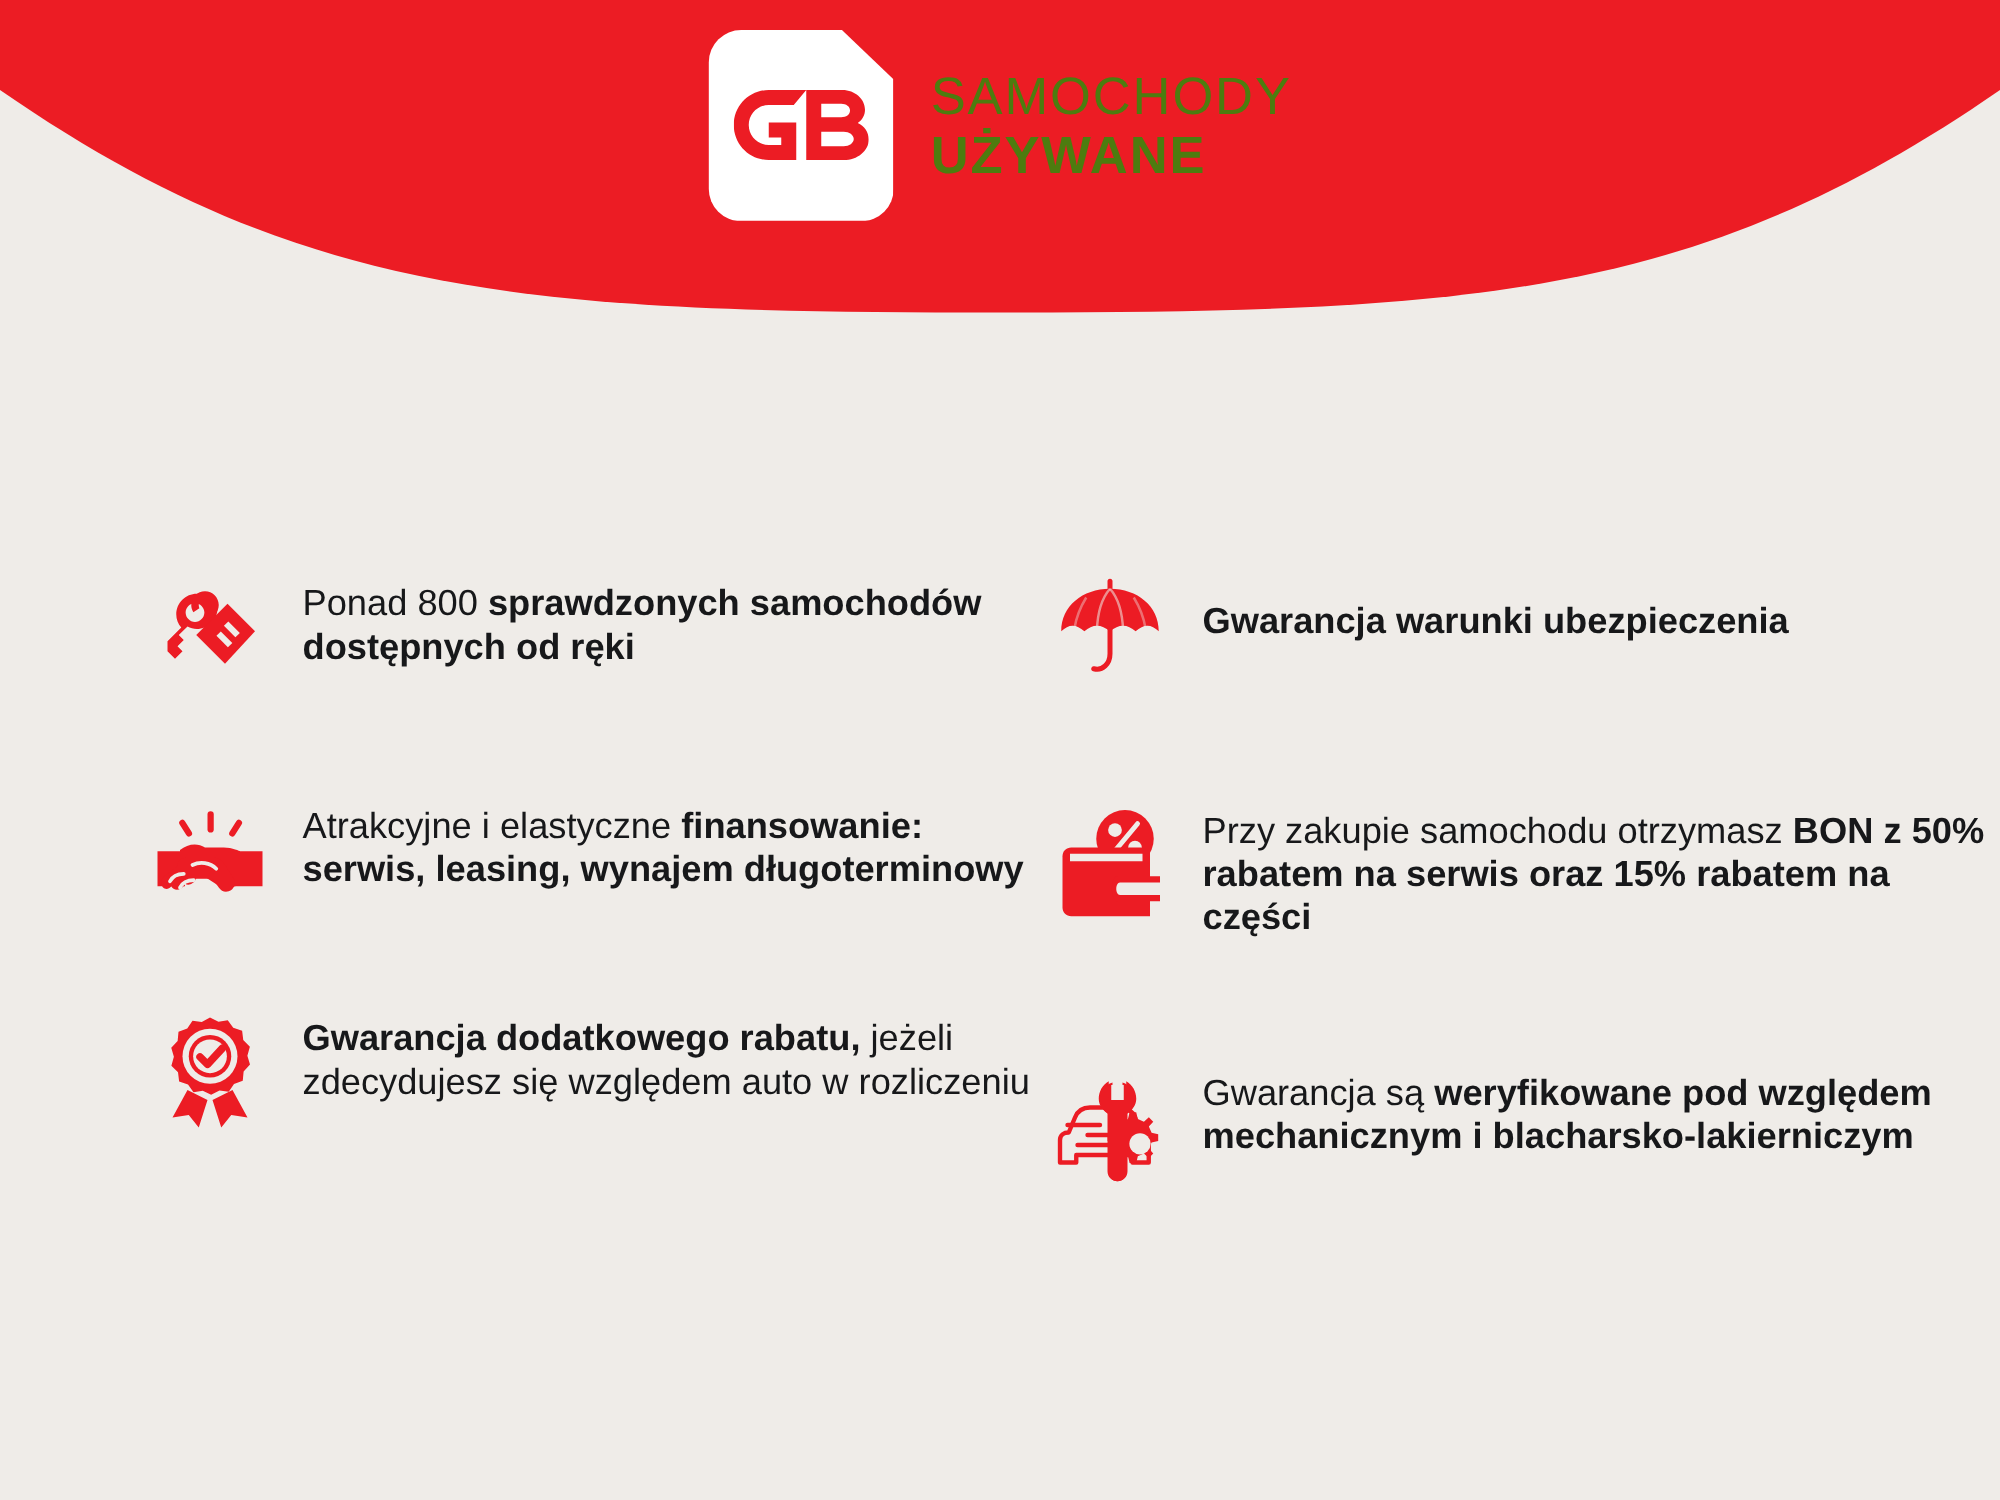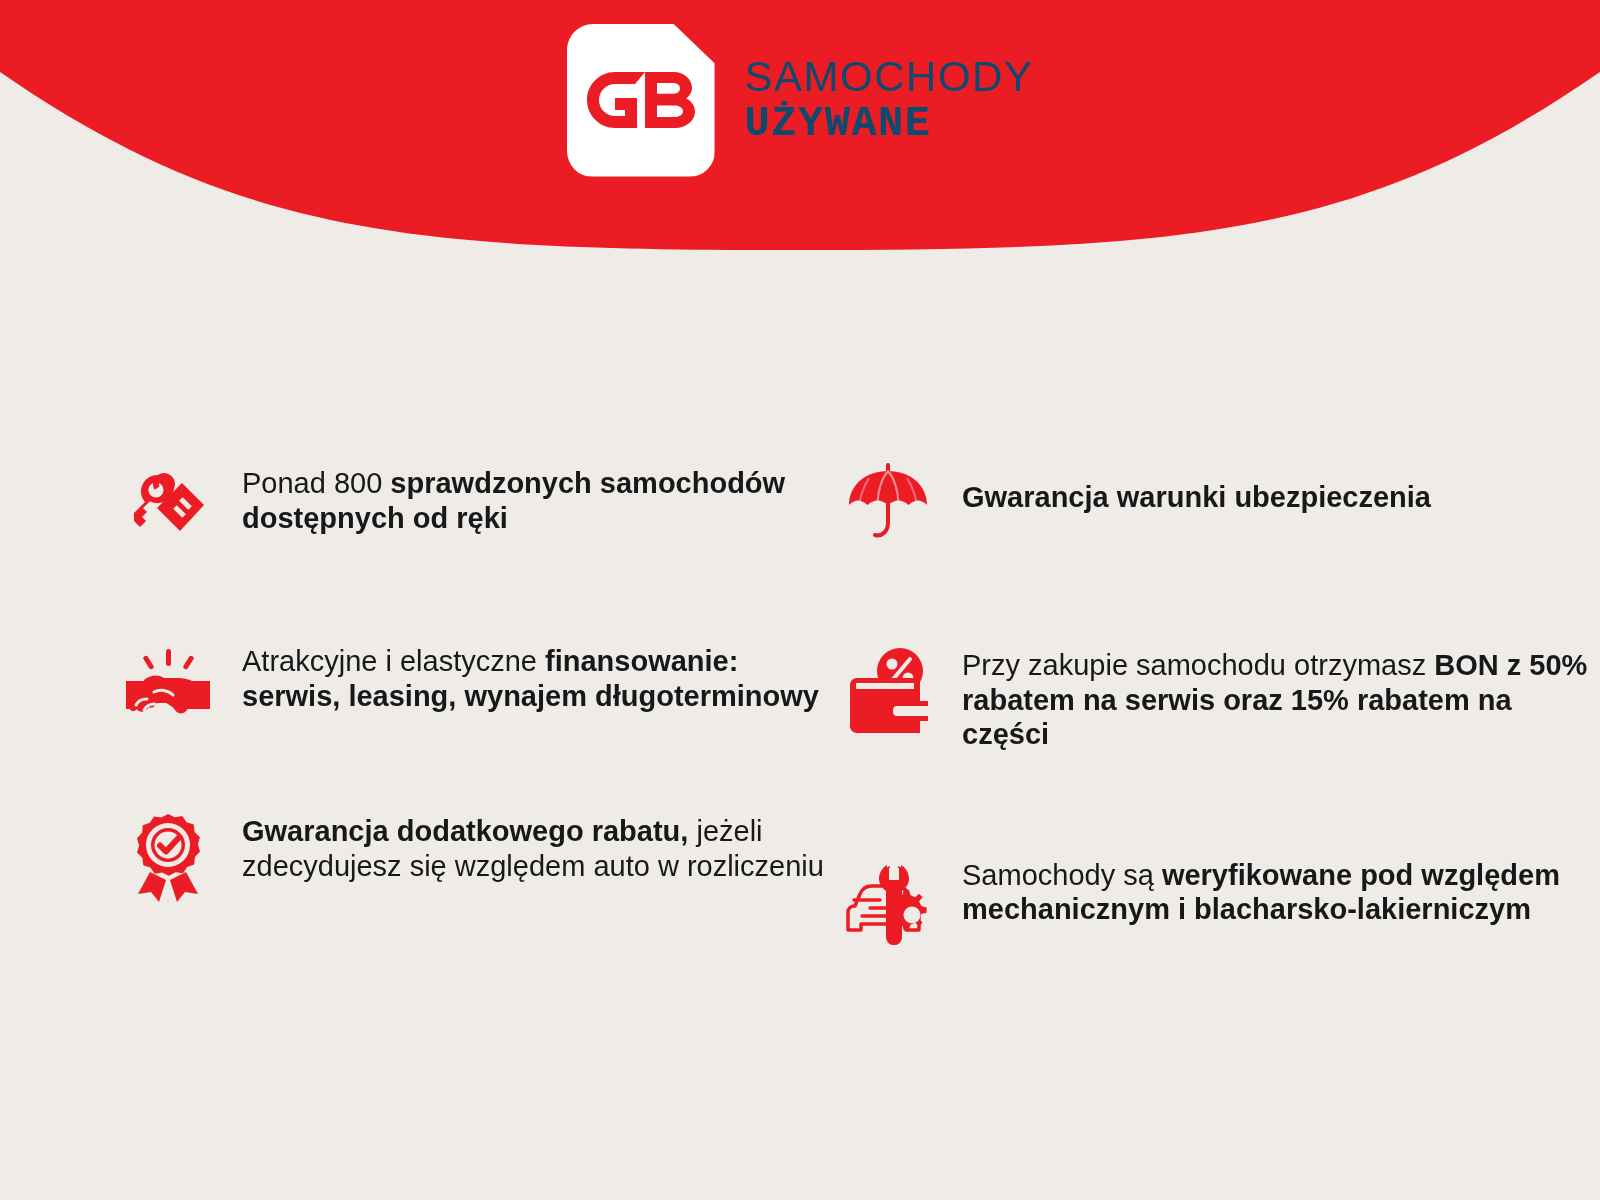--- a/index.html
+++ b/index.html
@@ -55,35 +55,34 @@
     align-items:center;
     justify-content:center;
   }
   #logo-mark .gb svg { display:block; }
 
   #brand-text {
     display:flex;
     flex-direction:column;
     justify-content:center;
     line-height:1.0;
-    color:#0c4a6e;
+    color:#4d7c0f;
   }
   #brand-line-1 {
     font-size:42px;
     font-weight:400;
     letter-spacing:1.5px;
     white-space:nowrap;
   }
   #brand-line-2 {
     font-size:42px;
     font-weight:bold;
     letter-spacing:1.5px;
     white-space:nowrap;
     margin-top:5px;
-    font-family:Liberation Mono, monospace;
   }
 
   
   #features {
     position:absolute;
     left:0; top:430px;
     width:1360px;
     z-index:2;
     display:grid;
     grid-template-columns:720px 760px;
@@ -322,18 +321,18 @@
             <path d="M53,8 L53,18 L58,18 L58,8 C64,10 68,15 68,22 C68,27 65,31 61,33.5 L61,80
                      C61,84 58,87 54,87 C50,87 47,84 47,80 L47,33.5 C43,31 40,27 40,22 C40,15 44,10 50,8
                      L50,18 L53,18 Z"></path>
             <path d="M47,7 L47,20 L61,20 L61,7 C66,10 69,15 69,21 C69,26 66,30 62,32.5 L62,79
                      C62,83.5 58.5,87 54,87 C49.5,87 46,83.5 46,79 L46,32.5 C42,30 39,26 39,21 C39,15 42,10 47,7 Z"></path>
             <path d="M49,10 L49,22 L59,22 L59,10" fill="#EFECE8"></path>
           </g>
         </svg>
       </div>
       <div class="feature-text">
-        <span>Samochody są </span><b>weryfikowane pod względem mechanicznym i blacharsko-lakierniczym</b>
+        <span>Gwarancja są </span><b>weryfikowane pod względem mechanicznym i blacharsko-lakierniczym</b>
       </div>
     </div>
 
   </div>
 </div>
 
 </body></html>

